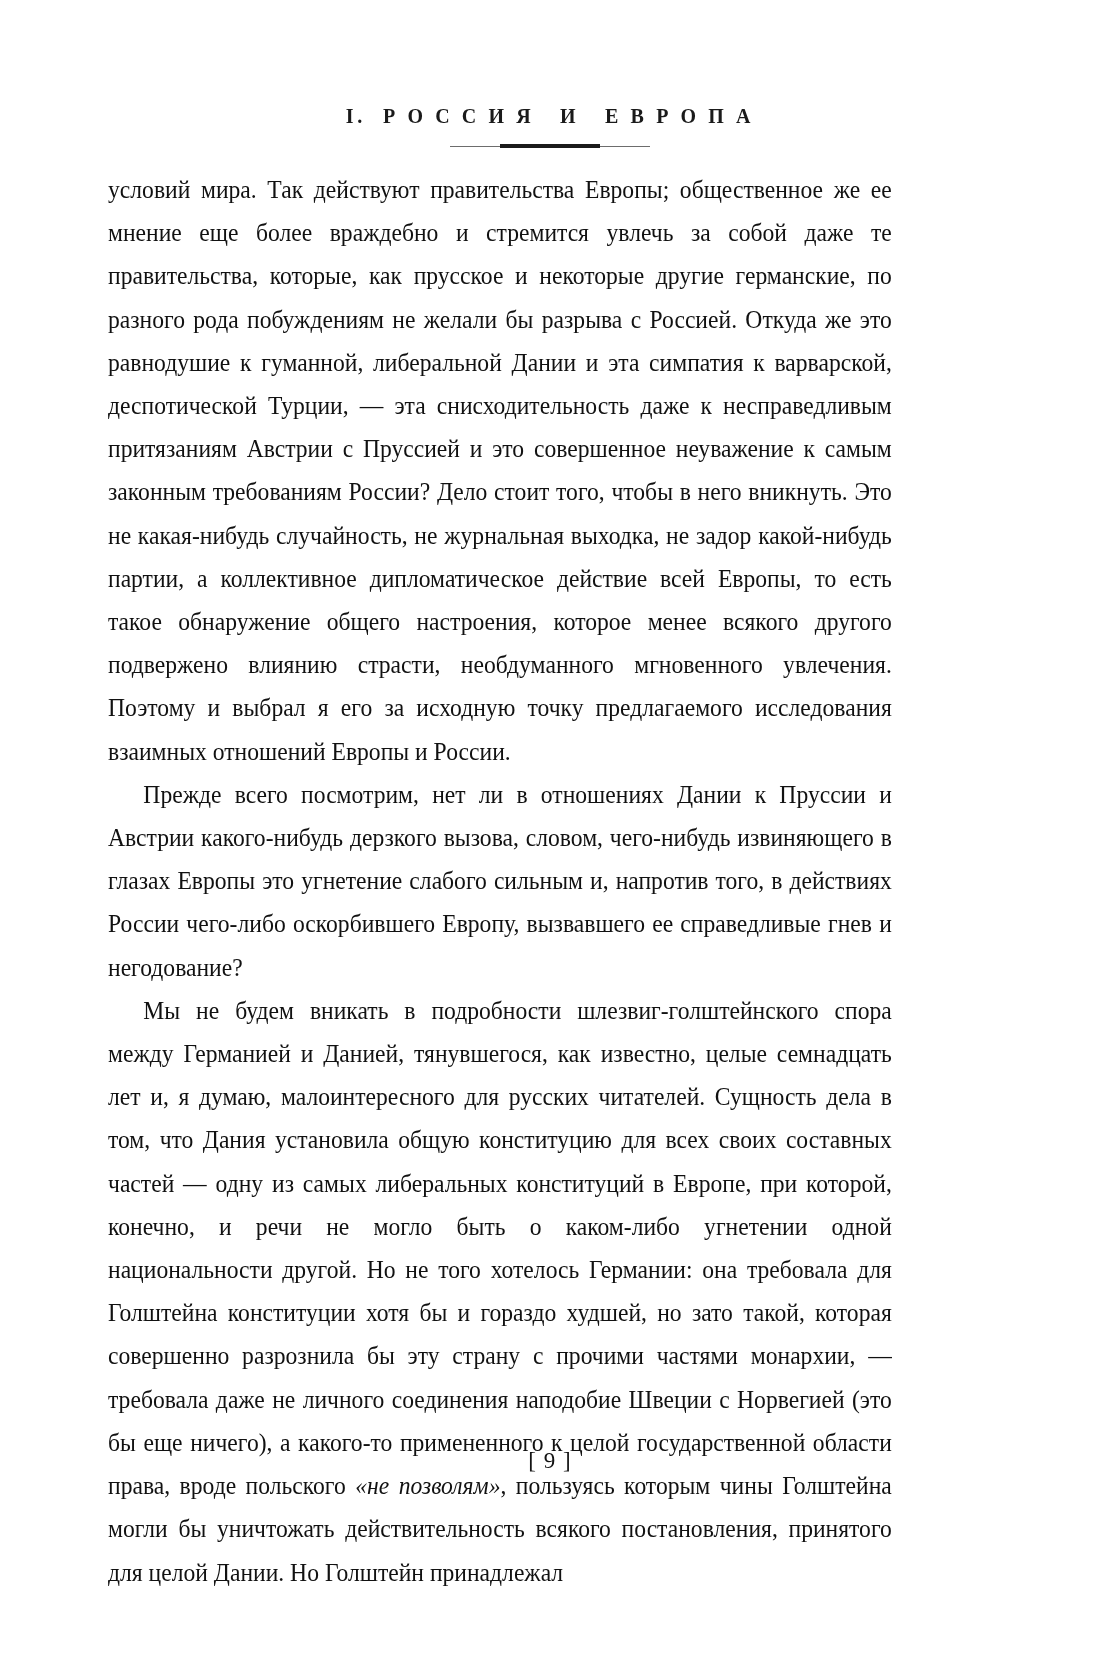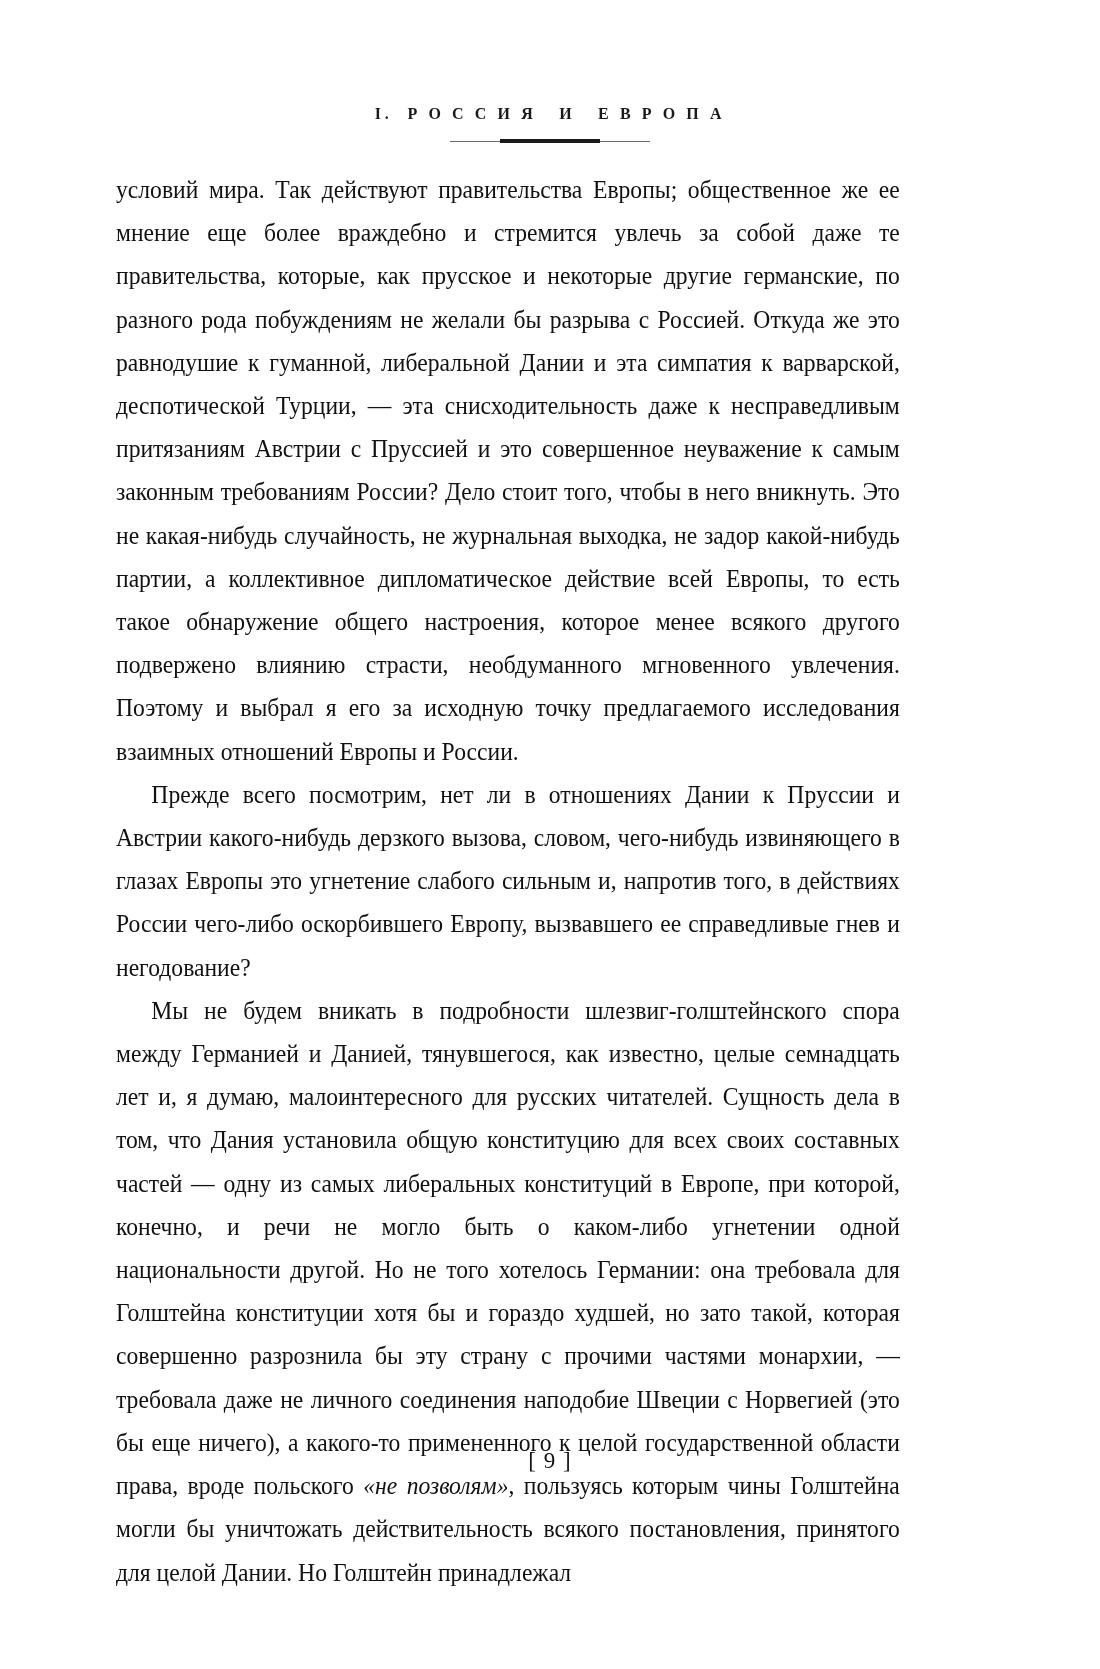--- a/index.html
+++ b/index.html
@@ -24,21 +24,21 @@
     position: absolute;
     top: 104px;
     left: 0;
     right: 0;
     text-align: center;
   }
 
   .running-head-title {
     display: inline-block;
     font-family: "Liberation Serif", "DejaVu Serif", serif;
-    font-size: 16px;
+    font-size: 20px;
     font-weight: 700;
     letter-spacing: 3.6px;
     color: #1a1a1a;
     text-transform: uppercase;
     line-height: 1.2;
     white-space: pre;
   }
 
   
   .head-rule {
@@ -61,21 +61,21 @@
     left: 25%;
     width: 50%;
     height: 4px;
     background: #1a1a1a;
   }
 
   
   .text-block {
     position: absolute;
     top: 168px;
-    left: 116px;
+    left: 108px;
     width: 784px;
   }
 
   .para {
     font-family: "Liberation Serif", "DejaVu Serif", serif;
     font-size: 25.4px;
     line-height: 43.2px;
     color: #111111;
     margin: 0;
     text-align: justify;

